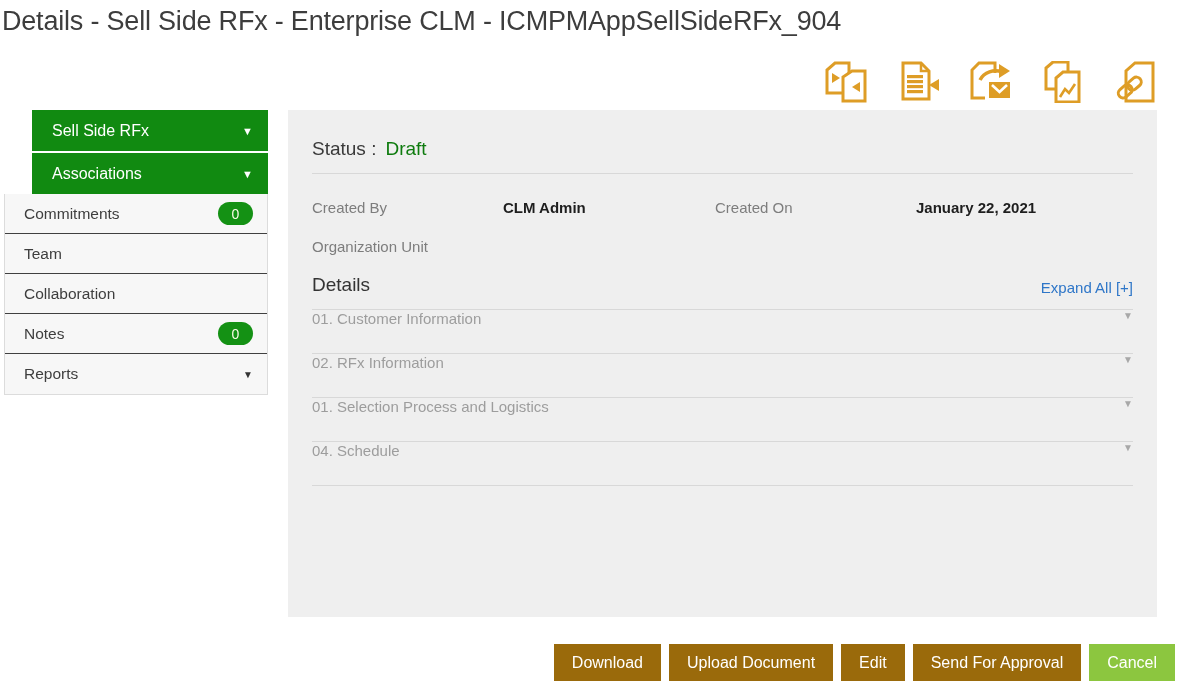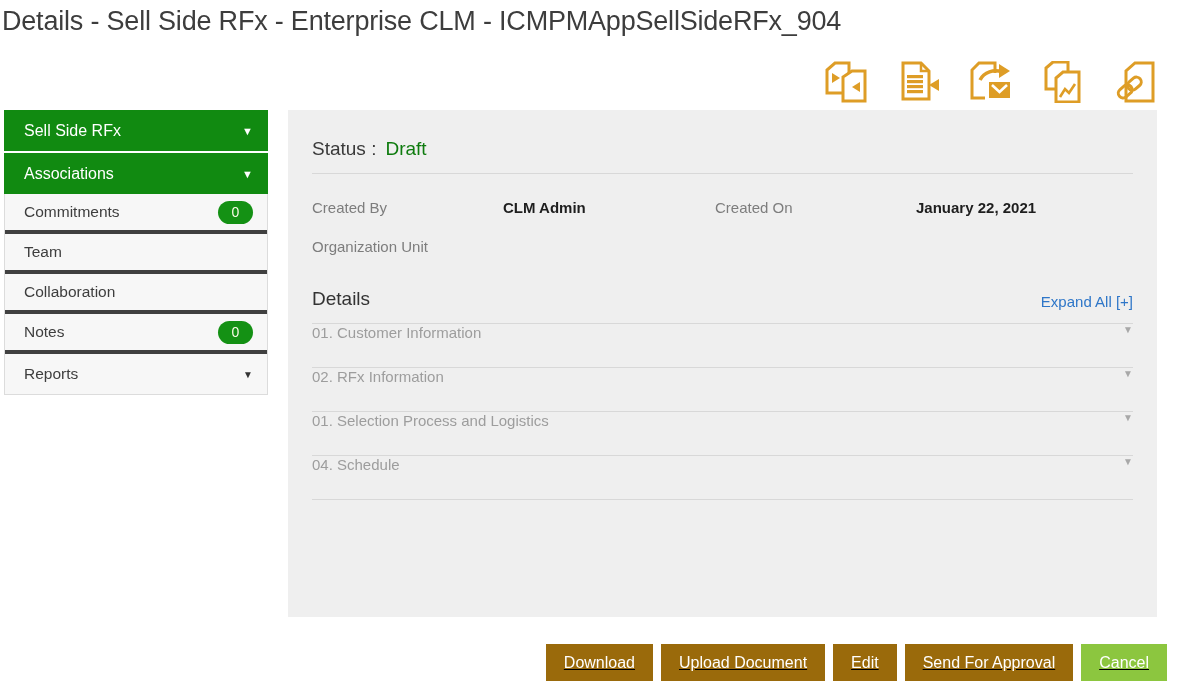--- a/index.html
+++ b/index.html
@@ -12,52 +12,52 @@
     color:#3d3d3d; letter-spacing:-0.2px; white-space:nowrap; }
 
   
   .icon-toolbar { position:absolute; top:61px; right:29px; display:flex; gap:26px; align-items:center; }
   .icon-btn { width:46px; height:42px; cursor:pointer; display:flex; align-items:center; justify-content:center; background:none; border:none; padding:0; }
   .icon-btn svg { display:block; }
 
   
   .sidebar { position:absolute; left:4px; top:110px; width:264px; }
   .side-header { height:41px; background:#118A11; color:#fff; display:flex; align-items:center;
-    padding:0 15px 0 20px; font-size:16px; cursor:pointer; }
+    padding:0 15px 0 20px; font-size:16px; cursor:pointer;margin-left:28px; }
   .side-header + .side-header { margin-top:2px; }
   .side-header .caret { margin-left:auto; font-size:11px; color:#fff; }
   .side-items { border:1px solid #dcdcdc; border-top:none; }
   .side-item { height:40px; background:#f7f7f7; display:flex; align-items:center;
     padding:0 14px 0 19px; font-size:15.5px; color:#3e3e3e; cursor:pointer;
-    border-bottom:4px solid #404040; }
+    border-bottom:1px solid #404040; }
   .side-item:last-child { border-bottom:none; }
   .badge { margin-left:auto; background:#149114; color:#fbfbe8; min-width:35px; height:23px;
     border-radius:12px; font-size:14px; display:flex; align-items:center; justify-content:center;
     padding:0 10px; }
   .side-item .caret-dark { margin-left:auto; font-size:10px; color:#333; }
 
   
   .panel { position:absolute; left:288px; top:110px; width:869px; height:507px;
     background:#efefef; padding:0 24px; }
   .status-row { padding-top:28px; font-size:19px; color:#3a3a3a; display:flex; gap:9px; }
   .status-value { color:#0E7B0E; }
   .divider { border-bottom:1px solid #d8d8d8; margin-top:13px; }
   .info-grid { margin-top:25px; display:grid; grid-template-columns:191px 212px 201px auto;
     row-gap:22px; font-size:15px; align-items:center; }
   .info-label { color:#7d7d7d; }
   .info-value { color:#1e1e1e; font-weight:700; }
-  .details-header { margin-top:33px; display:flex; justify-content:space-between; align-items:flex-end;text-align:right; }
+  .details-header { margin-top:19px; display:flex; justify-content:space-between; align-items:flex-end;text-align:right; }
   .details-title { font-size:19px; color:#333; }
   .expand-all { font-size:15px; color:#2E76C8; cursor:pointer; text-decoration:none; }
   .accordion-row { height:44px; display:flex; align-items:flex-start; font-size:15px; color:#9d9d9d;
     border-bottom:1px solid #d8d8d8; cursor:pointer; }
   .accordion-row .caret-gray { margin-left:auto; font-size:10px; color:#a8a8a8; }
 
   
-  .footer-buttons { position:absolute; top:644px; right:19px; display:flex; gap:8px;text-decoration:underline; }
+  .footer-buttons { position:absolute; top:644px; right:11px; display:flex; gap:8px; }
   .btn { height:37px; border:none; color:#fff; font-size:16px; padding:0 18px;
     font-family:"Liberation Sans", sans-serif; cursor:pointer; white-space:nowrap; }
   .btn.brown { background:#9A6A0B; }
   .btn.lime { background:#8CC63F; }
 </style>
 </head>
 <body>
 
 <div class="stage">
 

